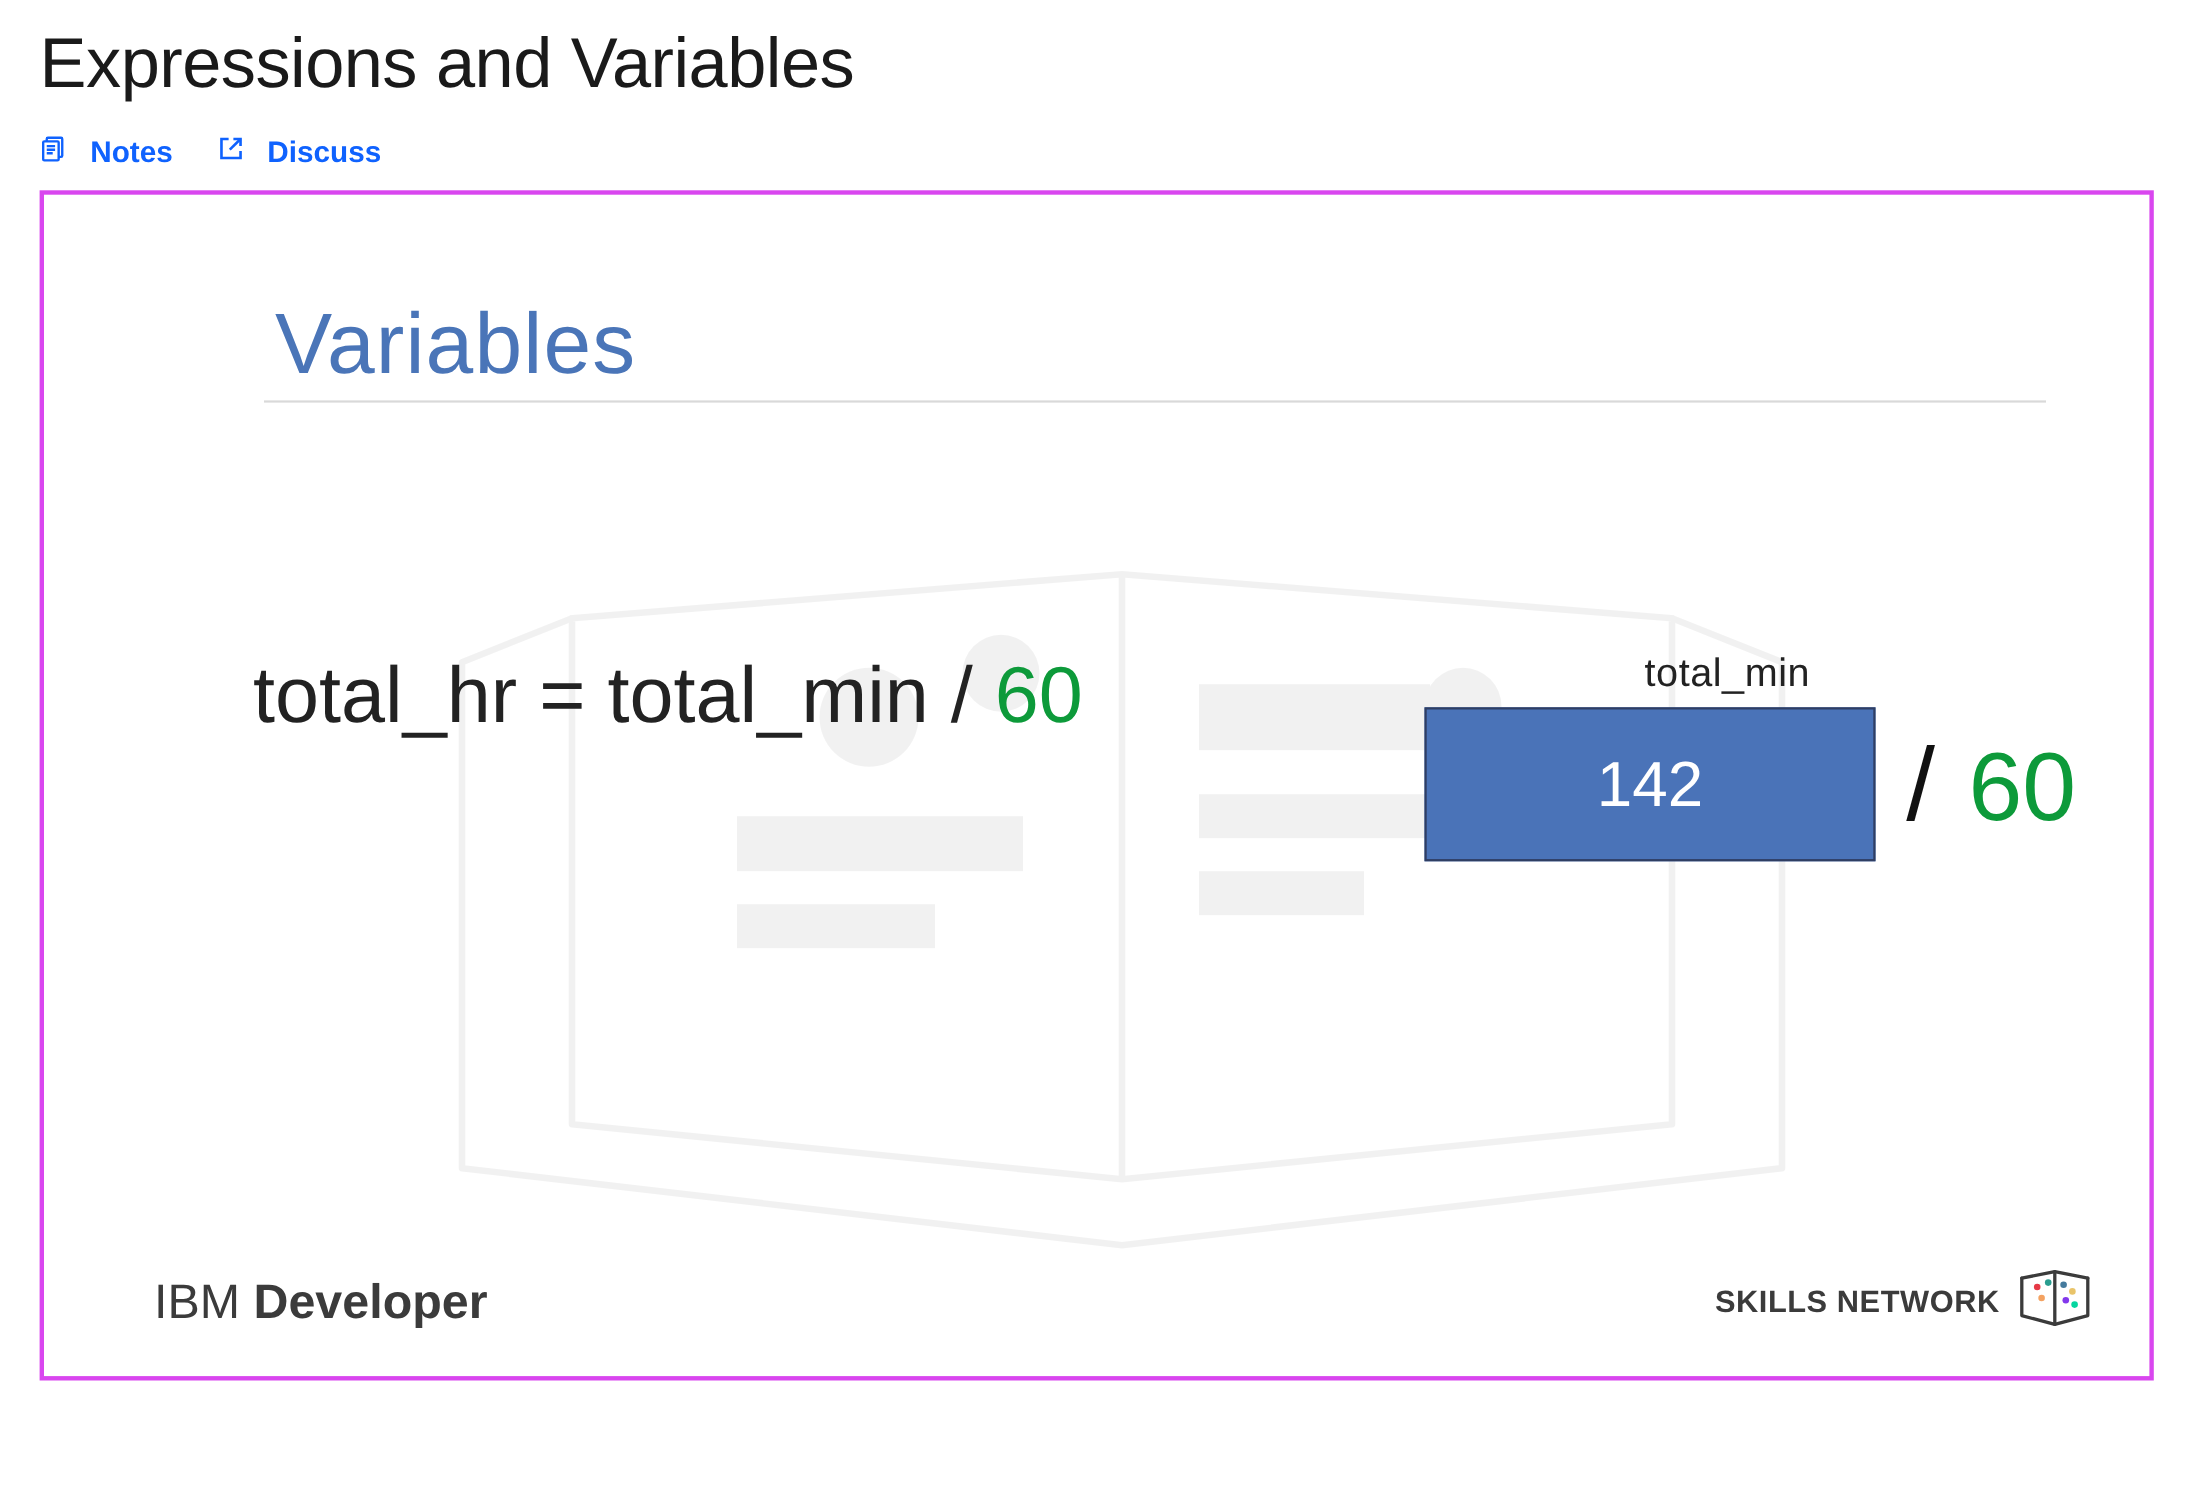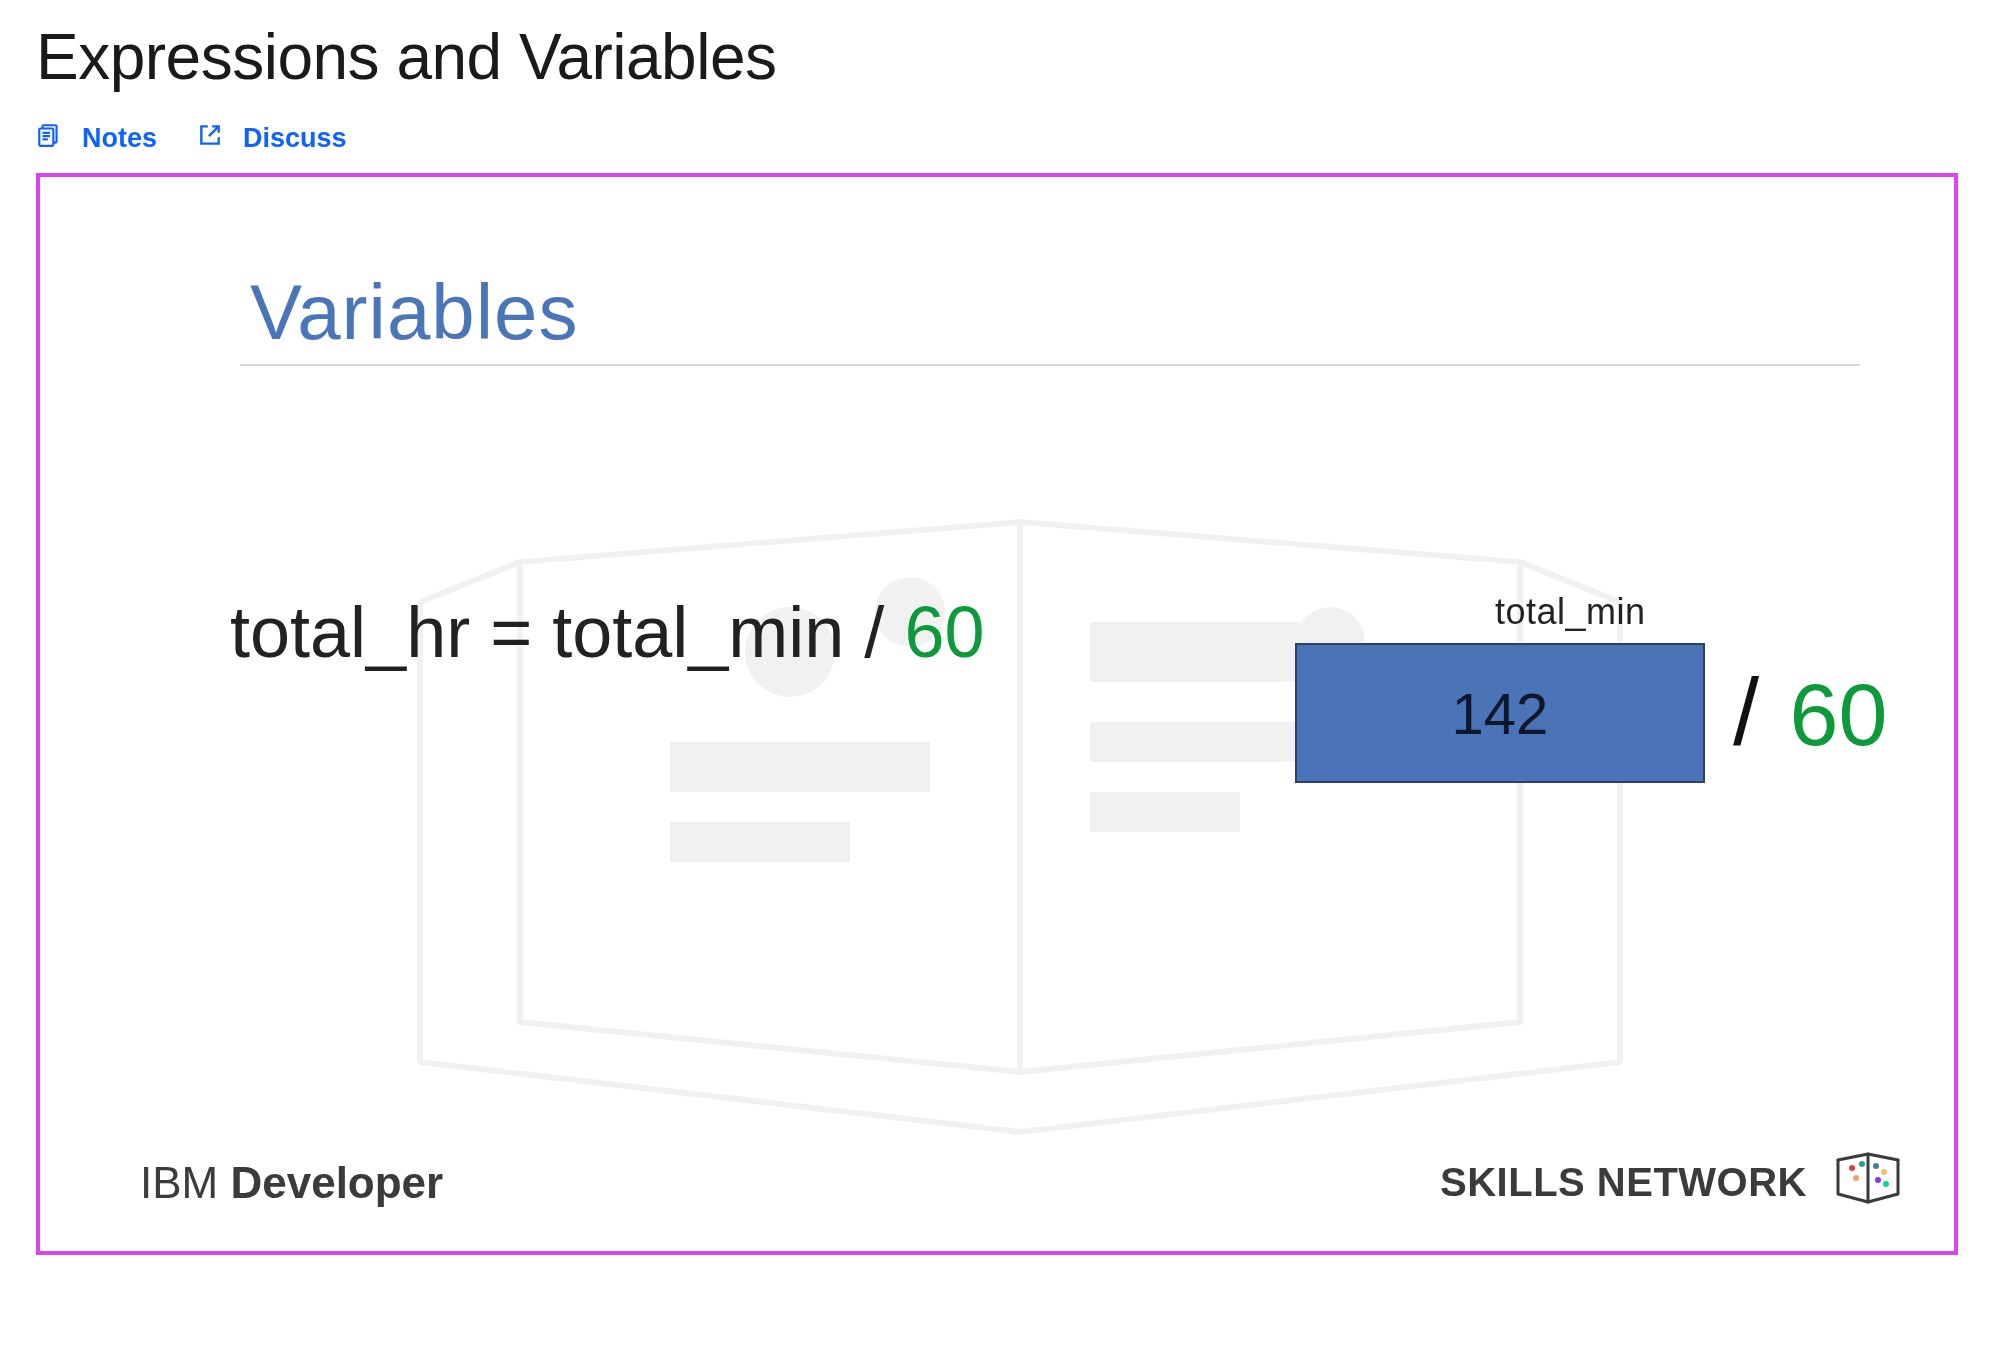--- a/index.html
+++ b/index.html
@@ -119,21 +119,21 @@
       gap: 28px;
     }
     .value-box {
       background: #4a73b8;
       border: 2px solid #2f3e63;
       width: 410px;
       height: 140px;
       display: flex;
       align-items: center;
       justify-content: center;
-      color: #0f172a;
+      color: #ffffff;
       font-family: "Segoe UI", Helvetica, Arial, sans-serif;
       font-size: 58px;
       font-weight: 400;
     }
     .divide-part {
       font-family: "Segoe UI", Helvetica, Arial, sans-serif;
       font-size: 88px;
       color: #222;
     }
     .divide-part .slash {
@@ -159,23 +159,23 @@
       font-size: 44px;
       color: #3b3b3b;
       font-weight: 400;
     }
     .footer-left .bold {
       font-weight: 700;
     }
     .footer-right {
       display: flex;
       align-items: center;
-      gap: 25px;
-      font-family: "Segoe UI", Helvetica, Arial, sans-serif;
-      font-size: 40px;
+      gap: 14px;
+      font-family: "Segoe UI", Helvetica, Arial, sans-serif;
+      font-size: 28px;
       font-weight: 700;
       color: #3b3b3b;
       letter-spacing: 0.5px;
     }
     .footer-right svg {
       width: 72px;
       height: 56px;
     }
   </style>
 </head>

